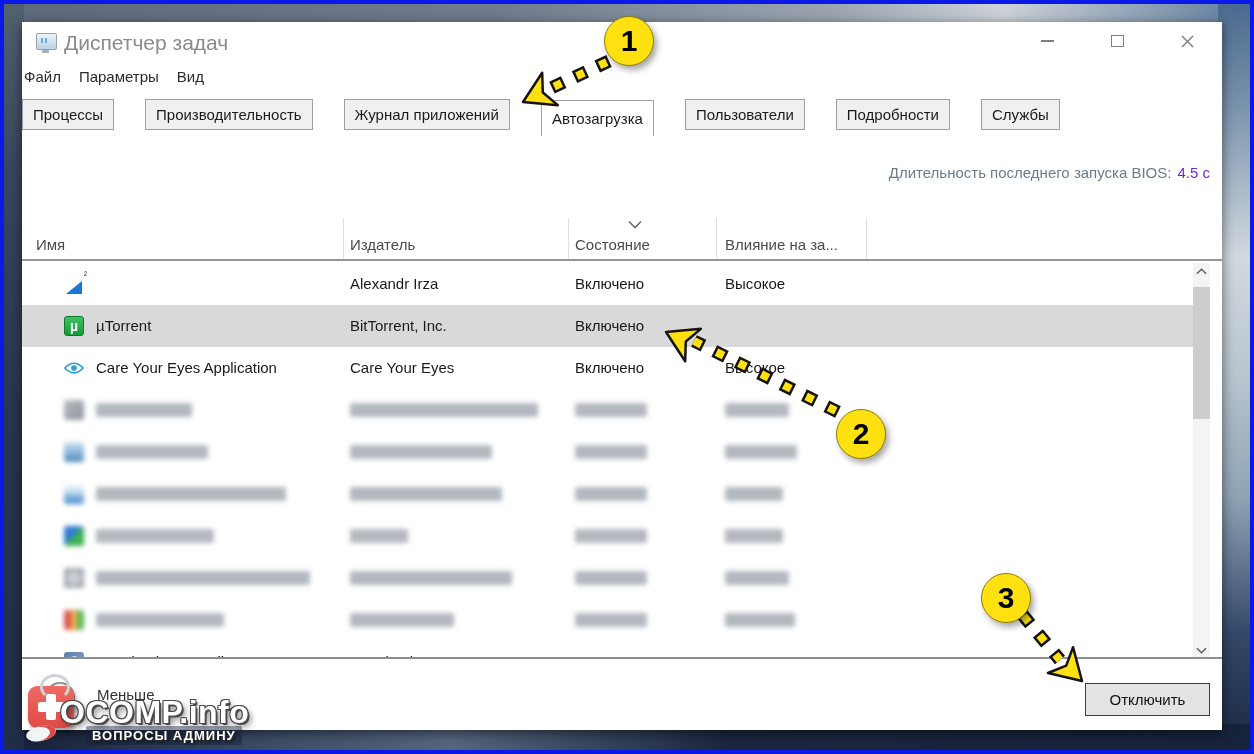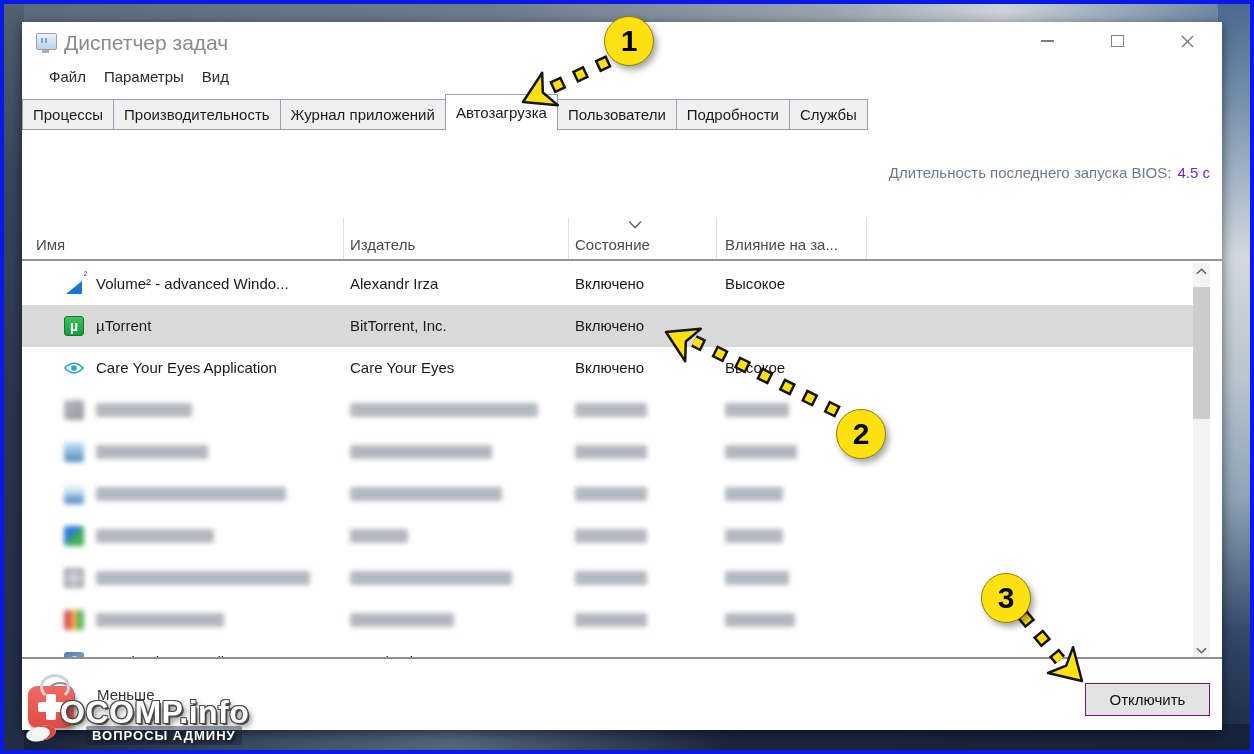--- a/index.html
+++ b/index.html
@@ -30,25 +30,25 @@
             background:linear-gradient(#eef4f9,#b9d2e6);}
   .app-icon:after{content:"";position:absolute;left:5px;bottom:-4px;width:7px;height:3px;background:#aab0b8;}
   .app-icon i{position:absolute;left:2px;top:4px;width:12px;height:5px;
      background:linear-gradient(90deg,transparent 0 2px,#6fa8d4 2px 4px,transparent 4px 6px,#6fa8d4 6px 8px,transparent 8px);}
   .win-title{position:absolute;left:42px;top:9px;font-size:21px;color:#8b8b8b;}
   .ctrls{position:absolute;right:0;top:0;height:38px;display:flex;}
   .ctrl{width:70px;height:38px;display:flex;align-items:center;justify-content:center;}
   .glyph-min{width:13px;height:2px;background:#7e7e7e;}
   .glyph-max{width:11px;height:10px;border:1px solid #7e7e7e;}
 
-  .menubar{position:absolute;left:0;top:38px;height:32px;display:flex;align-items:center;padding-left:27px;gap:18px;}
+  .menubar{position:absolute;left:0;top:38px;height:32px;display:flex;align-items:center;padding-left:2px;gap:18px;}
   .menu-item{font-size:15px;color:#2b2b2b;}
 
   
-  .tabstrip{position:absolute;left:0;top:72px;height:36px;display:flex;align-items:flex-end;}
+  .tabstrip{position:absolute;left:0;top:72px;height:36px;display:flex;align-items:center;gap:32px;}
   .tab{box-sizing:border-box;height:31px;margin-top:4px;margin-left:-1px;padding:0 10px;display:flex;align-items:center;
        background:#f0f0f0;border:1px solid #9aa0ab;font-size:15px;color:#1a1a1a;white-space:nowrap;}
   .tab:first-child{margin-left:0;}
   .tab.active{height:36px;margin-top:12px;background:#fff;border-bottom:none;position:relative;z-index:2;}
 
   .bios{position:absolute;top:142px;right:12px;font-size:15px;}
   .bios .lbl{color:#6b7b8c;}
   .bios .val{color:#6d28d9;margin-left:6px;}
 
   
@@ -194,21 +194,20 @@
   </div>
   <div class="head-rule"></div>
 
   <div class="rows">
 
     <div class="row">
       <span class="ricon">
         <span class="icon-volume"></span>
           <span class="icon-volume-sup">²</span>
       </span>
-      <span class="cell c-name">Volume² - advanced Windo...</span>
       <span class="cell c-pub">Alexandr Irza</span>
       <span class="cell c-status">Включено</span>
       <span class="cell c-impact">Высокое</span>
     </div>
 
     <div class="row selected">
       <span class="ricon">
           <span class="icon-utorrent">µ</span>
         </span>
       <span class="cell c-name">µTorrent</span>

